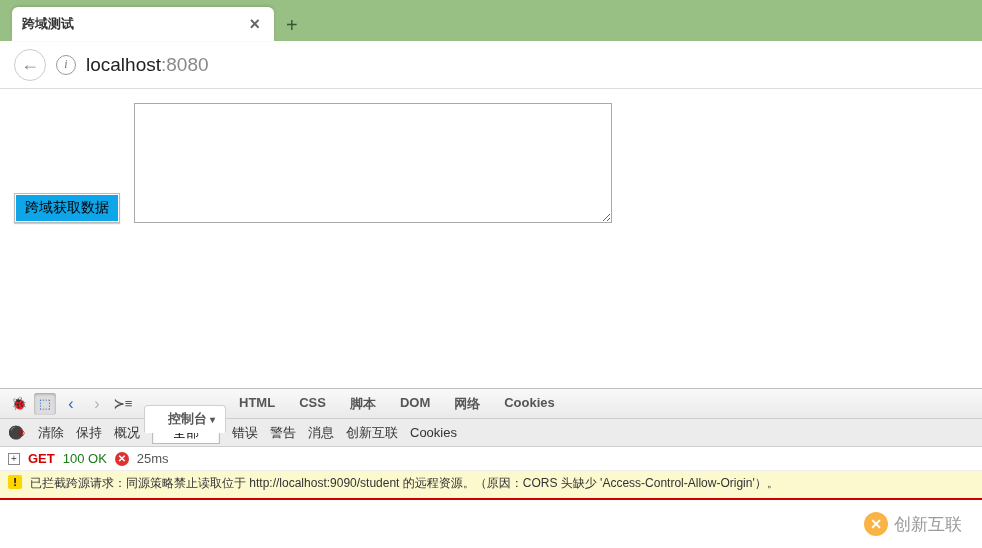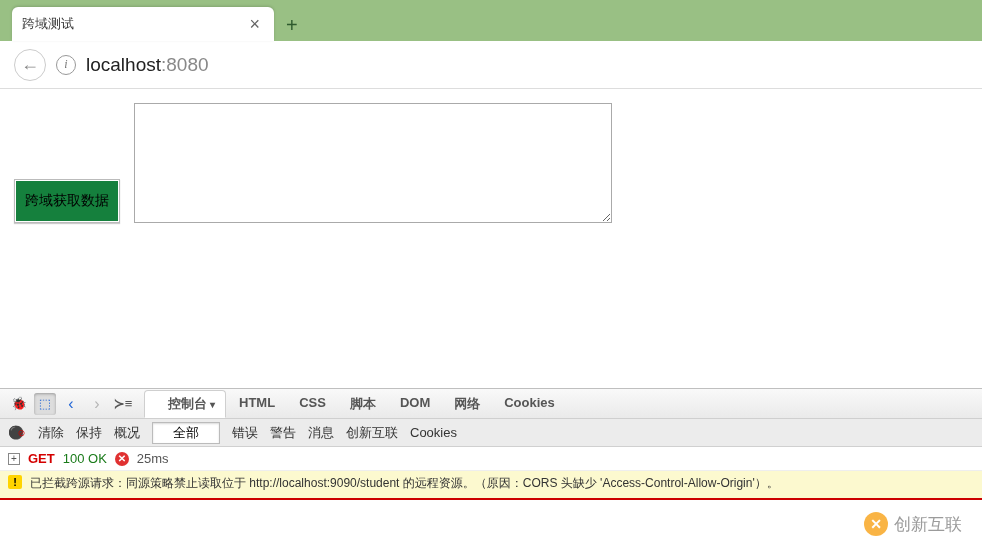--- a/index.html
+++ b/index.html
@@ -2,51 +2,51 @@
 <html><head>
 <meta charset="utf-8">
 <style>
   * { margin:0; padding:0; box-sizing:border-box; font-family:"Microsoft YaHei",Arial,sans-serif; }
   body { width:982px; height:548px; background:#fff; overflow:hidden; position:relative; }
 
   
   .chrome-top { background:#99c084; height:41px; position:relative; }
   .tab { position:absolute; left:12px; top:7px; height:34px; width:262px; background:#fff;
          border-radius:6px 6px 0 0; display:flex; align-items:center; padding:0 10px;
-         box-shadow:0 -1px 3px rgba(0,0,0,.15); }
+         box-shadow:0 -1px 3px rgba(0,0,0,.15);font-weight:bold; }
   .tab-title { flex:1; font-size:13px; color:#333; }
   .tab-x { font-size:18px; color:#666; padding:0 4px; cursor:pointer; }
   .new-tab { position:absolute; left:286px; top:14px; font-size:20px; color:#2e5a2e; cursor:pointer; }
   .addr-bar { height:48px; background:#fff; border-bottom:1px solid #ddd; display:flex; align-items:center; padding:0 14px; gap:10px; }
   .back-btn { width:32px; height:32px; border:1px solid #ccc; border-radius:50%; display:flex;
               align-items:center; justify-content:center; color:#888; font-size:18px; cursor:pointer; }
   .info-i { width:20px; height:20px; border:1px solid #999; border-radius:50%; display:inline-flex;
             align-items:center; justify-content:center; font-size:12px; color:#777; font-style:italic; font-family:Georgia,serif;}
   .url { font-size:19px; }
   .url .host { color:#222; }
   .url .port { color:#888; }
 
   
   .page { padding:14px; display:flex; gap:14px; align-items:flex-end; }
-  .btn-cross { background:#15803d; border:1px solid #bbb; padding:12px 10px; font-size:14px;
+  .btn-cross { background:#0ea5e9; border:1px solid #bbb; padding:5px 10px; font-size:14px;
                box-shadow:inset 0 0 0 1px #fff,0 1px 1px rgba(0,0,0,.2); cursor:pointer; }
   textarea.result { width:478px; height:120px; border:1px solid #aaa; resize:both; font-size:13px; padding:4px;}
 
   
   .devtools { position:absolute; left:0; right:0; bottom:48px; border-top:1px solid #bfbfbf; background:#fff; font-size:13px;}
   .dt-toolbar { height:30px; background:linear-gradient(#f9f9f9,#eaeaea); border-bottom:1px solid #cfcfcf;
                 display:flex; align-items:center; padding:0 8px; gap:4px; }
   .dt-ic { width:22px; height:22px; display:inline-flex; align-items:center; justify-content:center;
            color:#555; border-radius:3px; cursor:pointer; }
   .dt-ic.sel { box-shadow:inset 0 1px 3px rgba(0,0,0,.3); background:#ddd;}
   .dt-arrow.blue { color:#2367d6; font-size:16px;}
   .dt-arrow.gray { color:#b5b5b5; font-size:16px;}
   .dt-tabs { display:flex; gap:2px; margin-left:6px; }
   .dt-tab { padding:4px 10px; color:#555; font-weight:bold; font-size:13px; border:1px solid transparent; cursor:pointer; border-radius:4px 4px 0 0;}
-  .dt-tab.active { background:#fff; border-color:#cfcfcf; border-bottom-color:#fff; position:relative; top:0;padding-left:23px;}
+  .dt-tab.active { background:#fff; border-color:#cfcfcf; border-bottom-color:#fff; position:relative; top:15px;padding-left:23px;}
   .dt-tab .drop::after{content:"▾"; font-size:10px; margin-left:3px;}
 
   .dt-sub { height:28px; background:#ececec; border-bottom:1px solid #d0d0d0;
             display:flex; align-items:center; padding:0 8px; gap:12px; font-size:13px;}
   .dt-sub .pill{ width:18px; height:18px; display:inline-flex; align-items:center; justify-content:center;}
   .dt-sub .lnk{ color:#333; cursor:pointer;}
   .dt-sub .filter-btn { padding:1px 20px; border:1px solid #bbb; background:#fff;
                         box-shadow:inset 0 1px 2px rgba(0,0,0,.15); cursor:pointer;}
 
   .log-row { display:flex; align-items:center; padding:4px 8px; border-bottom:1px solid #eee; gap:8px;}

